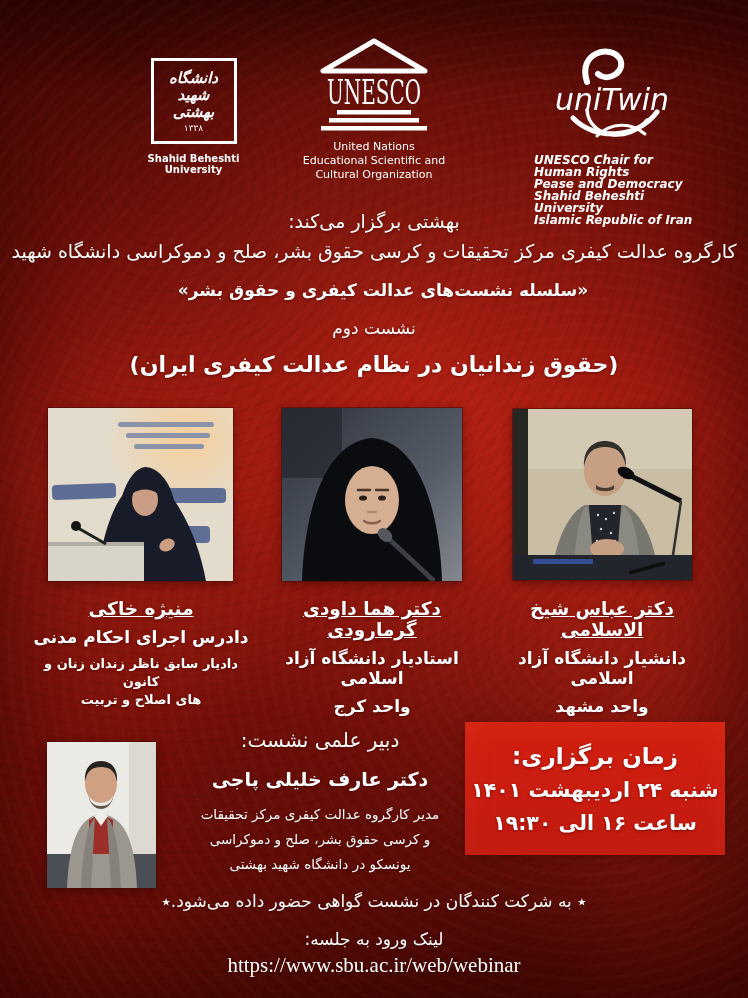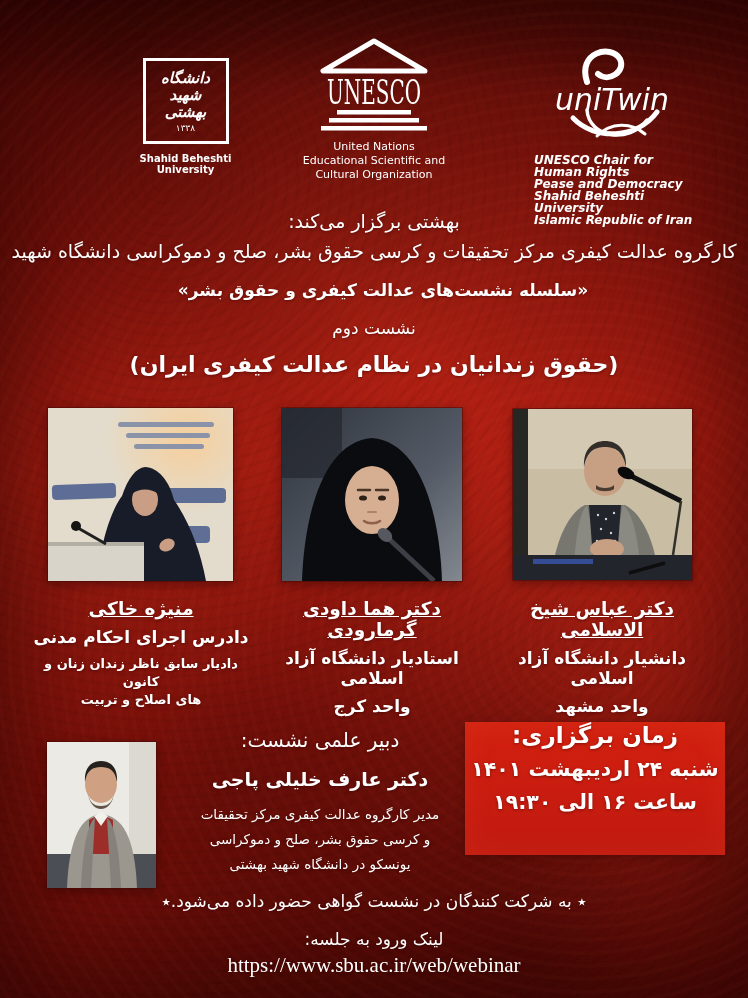--- a/index.html
+++ b/index.html
@@ -23,21 +23,21 @@
       repeating-radial-gradient(circle at 22% 18%, rgba(0,0,0,.07) 0 3px, transparent 3px 11px),
       repeating-radial-gradient(circle at 78% 64%, rgba(255,120,80,.05) 0 4px, transparent 4px 13px),
       repeating-linear-gradient(115deg, rgba(0,0,0,.05) 0 2px, transparent 2px 9px);
   }
   .abs{position:absolute;}
   .ctr{left:0;width:748px;text-align:center;}
   .shadowed{text-shadow:0 1px 3px rgba(45,3,2,.45);}
 
   
   .logo-caption{color:#fff;font-weight:bold;}
-  #sbu-logo{left:118px;top:58px;width:135px;text-align:center;}
+  #sbu-logo{left:126px;top:58px;width:135px;text-align:center;}
   .sbu-box{
     width:80px;height:80px;margin:0 auto;border:3px solid #fff;
     display:flex;flex-direction:column;align-items:center;justify-content:center;
   }
   .sbu-callig span{display:block;font-size:15px;font-weight:bold;line-height:17px;
     font-family:"DejaVu Serif",serif;font-style:italic;}
   .sbu-year{font-size:9px;margin-top:2px;}
   #sbu-logo .logo-caption{margin-top:9px;font-size:10px;}
   #unesco-logo{left:296px;top:38px;width:156px;text-align:center;}
   #unesco-logo .logo-caption{margin-top:2px;font-size:11px;line-height:14px;font-weight:normal;}
@@ -71,21 +71,21 @@
   #moderator{left:180px;top:728px;width:280px;text-align:center;direction:rtl;}
   #moderator .mod-heading{font-size:20px;margin-bottom:16px;}
   #moderator .mod-name{font-size:19px;font-weight:bold;margin-bottom:12px;}
   #moderator .mod-desc{font-size:13.5px;line-height:25px;}
 
   
   #schedule-box{
     left:465px;top:722px;width:260px;height:133px;direction:rtl;
     background:linear-gradient(180deg,#d2200f 0%,#c91c10 55%,#c01a0f 100%);
     box-shadow:inset 0 0 30px rgba(255,120,70,.12), 0 2px 8px rgba(40,4,2,.35);
-    display:flex;flex-direction:column;align-items:center;justify-content:flex-start;gap:9px;
+    display:flex;flex-direction:column;align-items:center;justify-content:center;gap:9px;
   }
   #schedule-box .sch-heading{font-size:23px;font-weight:bold;}
   #schedule-box .sch-line{font-size:20.5px;font-weight:bold;}
 
   
   #certificate-note{top:891px;font-size:17px;direction:rtl;}
   #link-label{top:929px;font-size:17px;direction:rtl;}
   #link-url{top:953px;font-size:21px;font-family:"Liberation Serif",serif;}
   #link-url a{color:#fff;text-decoration:none;}
 </style>

